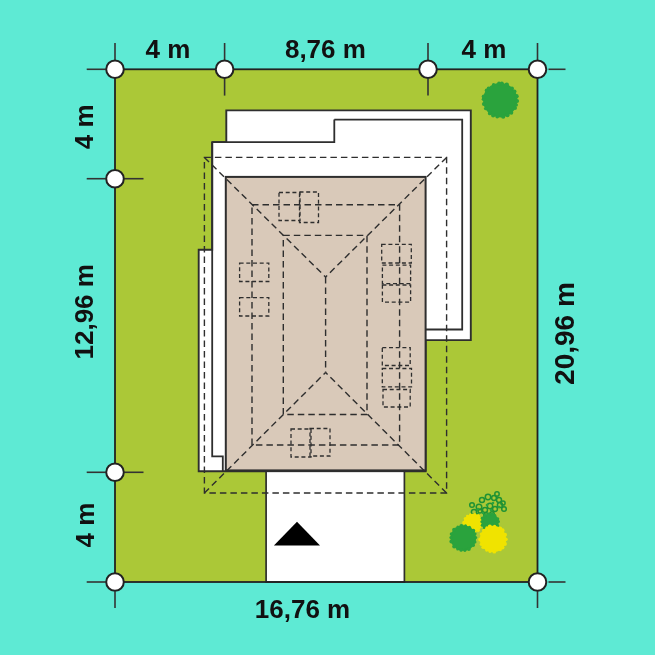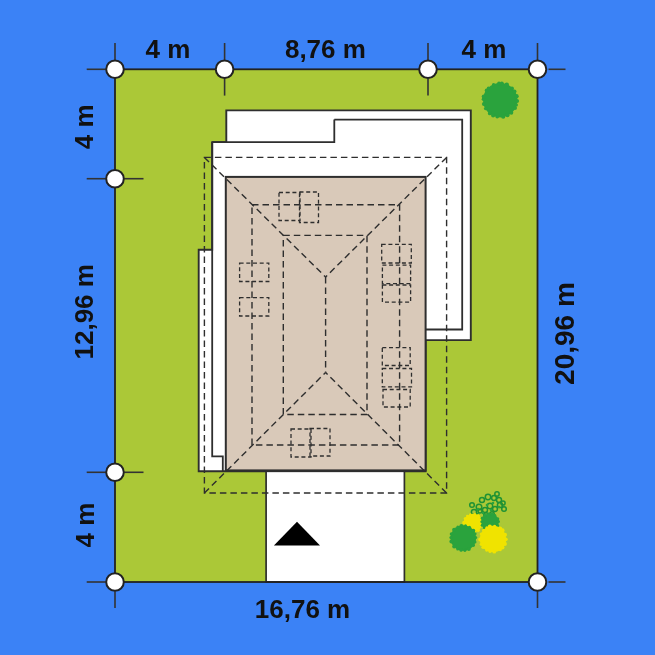--- a/index.html
+++ b/index.html
@@ -1,16 +1,16 @@
 <!DOCTYPE html>
 <html><head>
 <meta charset="utf-8">
 <style>
   html,body{margin:0;padding:0;background:#ffffff;}
-  #stage{position:relative;width:655px;height:655px;background:#3b82f6;overflow:hidden;
+  #stage{position:relative;width:655px;height:655px;background:#5eead4;overflow:hidden;
          font-family:"Liberation Sans", sans-serif;}
   svg{display:block;}
 </style>
 </head>
 <body>
 <div id="stage">
 <svg width="655" height="655" viewBox="0 0 655 655">
 
   <rect x="115" y="69.3" width="422.5" height="512.7" fill="#abc837"></rect>
 

